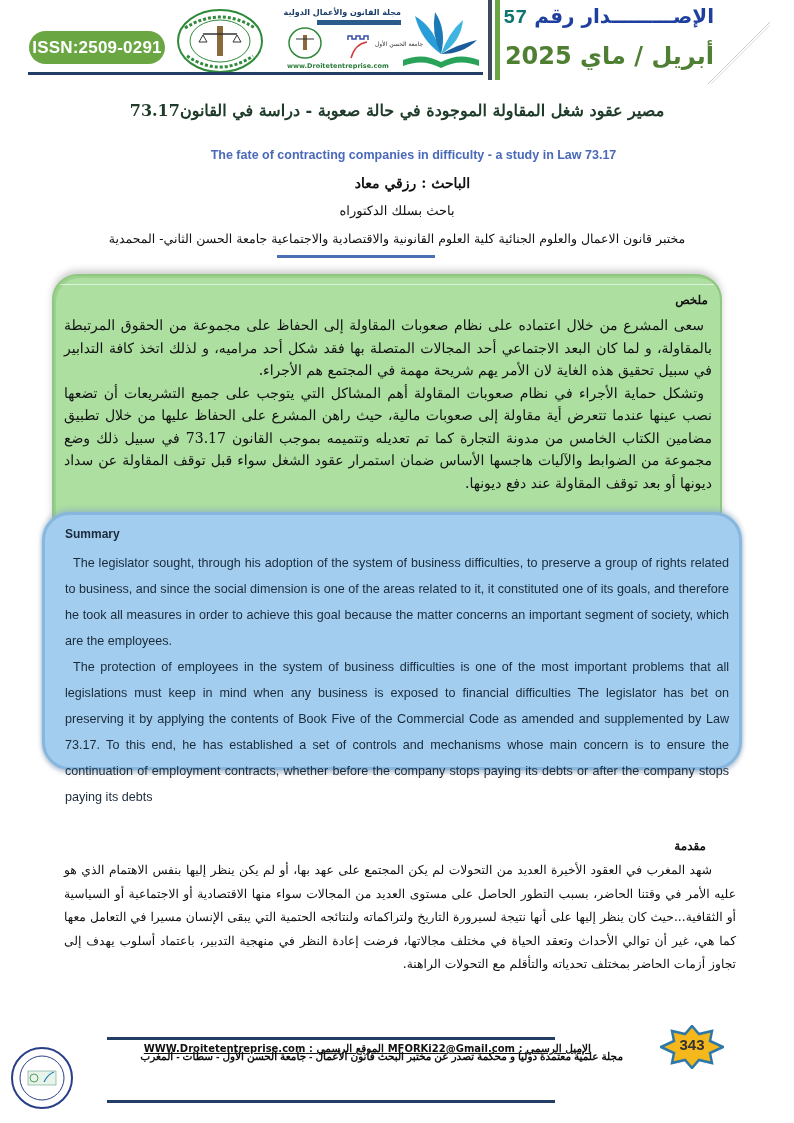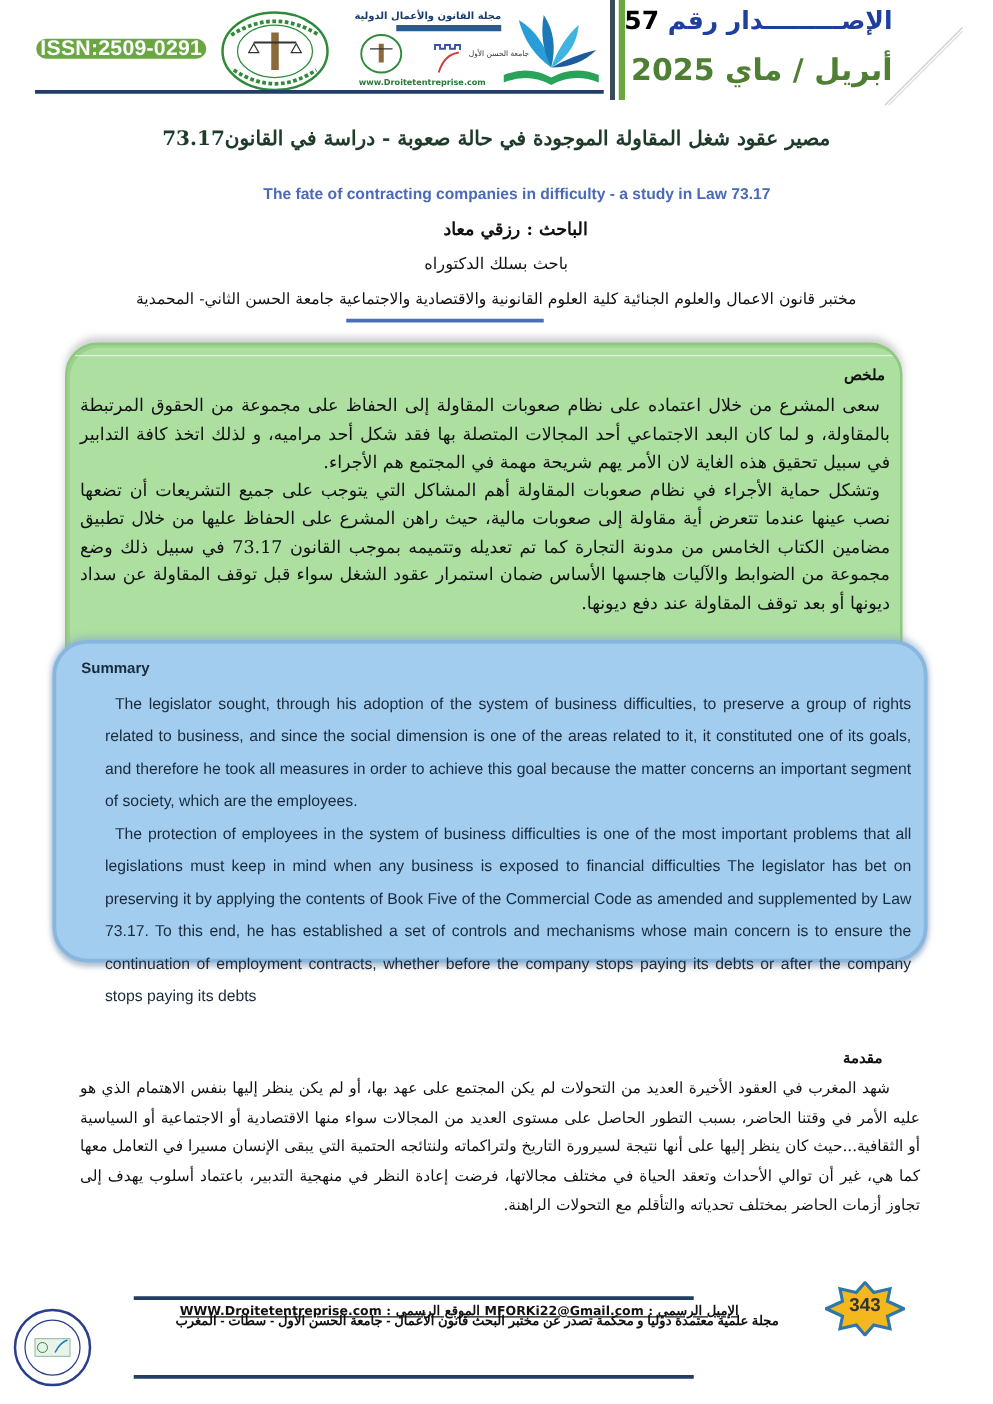--- a/index.html
+++ b/index.html
@@ -1,21 +1,21 @@
 <!DOCTYPE html>
 <html><head>
 <meta charset="utf-8">
 <style>
   * { box-sizing: border-box; margin: 0; padding: 0; }
   html, body { width: 794px; height: 1123px; background: #ffffff; overflow: hidden; }
   body { position: relative; font-family: "DejaVu Serif", serif; color: #111; }
 
   
   .issn {
-    position: absolute; left: 29px; top: 31px; width: 136px; height: 16px;
+    position: absolute; left: 29px; top: 31px; width: 136px; height: 33px;
     background: #6aa743; border-radius: 17px; color: #fff;
     font-family: "Liberation Sans", sans-serif; font-size: 17px; font-weight: bold;
     display: flex; align-items: center; justify-content: center; letter-spacing: 0.2px;
   }
   .lab-logo { position: absolute; left: 175px; top: 8px; width: 90px; height: 66px; }
   .journal-logo { position: absolute; left: 283px; top: 4px; width: 200px; height: 68px; }
   .journal-logo .jl-title {
     position: absolute; right: 82px; top: 4px; font-family: "DejaVu Sans", sans-serif;
     font-size: 8px; font-weight: bold; color: #1b3d6b; direction: rtl; white-space: nowrap;
   }
@@ -26,21 +26,21 @@
     position: absolute; left: 4px; top: 58px; font-family: "DejaVu Sans", sans-serif;
     font-size: 6.5px; font-weight: bold; color: #2a7b3a;
   }
   .header-rule { position: absolute; left: 28px; top: 72px; width: 455px; height: 3px; background: #233e66; }
   .vbar1 { position: absolute; left: 488px; top: 0; width: 4px; height: 80px; background: #3b4a5c; }
   .vbar2 { position: absolute; left: 495px; top: 0; width: 5px; height: 80px; background: #6aa743; }
   .issue-line {
     position: absolute; right: 80px; top: 4px; direction: rtl;
     font-family: "DejaVu Sans", sans-serif; font-weight: bold; font-size: 20px; color: #1e3f9e; white-space: nowrap;
   }
-  .issue-line .num { color: #000000; }
+  .issue-line .num { color: #0f766e; font-family: Liberation Mono, monospace; }
   .date-line {
     position: absolute; right: 80px; top: 42px; direction: rtl;
     font-family: "DejaVu Sans", sans-serif; font-weight: bold; font-size: 24px; color: #4f7f32; white-space: nowrap;
   }
   .diag-deco { position: absolute; left: 706px; top: 20px; width: 66px; height: 66px; }
 
   
   .title-ar {
     position: absolute; left: 0; right: 0; top: 101px; text-align: center; direction: rtl;
     font-family: "DejaVu Serif", serif; font-weight: bold; font-size: 16px; color: #1e3b2a;
@@ -90,21 +90,21 @@
     box-shadow: 0 -3px 5px rgba(140,170,200,0.55), 0 3px 4px rgba(110,140,170,0.5);
   }
   .box-en .heading {
     position: absolute; left: 20px; top: 12px;
     font-family: "Liberation Sans", sans-serif; font-weight: bold; font-size: 12px; color: #1a2a3a;
   }
   .box-en .body {
     position: absolute; left: 20px; right: 10px; top: 35px; text-align: justify;
     font-family: "Liberation Sans", sans-serif; font-size: 12.6px; line-height: 26px; color: #1a2a3a;
   }
-  .box-en .body p { text-indent: 8px; margin-left: 19px; }
+  .box-en .body p { text-indent: 8px; }
 
   
   .intro-heading {
     position: absolute; right: 88px; top: 839px; direction: rtl;
     font-family: "DejaVu Serif", serif; font-weight: bold; font-size: 12px;
   }
   .intro-body {
     position: absolute; left: 64px; right: 58px; top: 859px; direction: rtl; text-align: justify;
     font-family: "DejaVu Serif", serif; font-size: 12.3px; line-height: 23.5px;
   }

